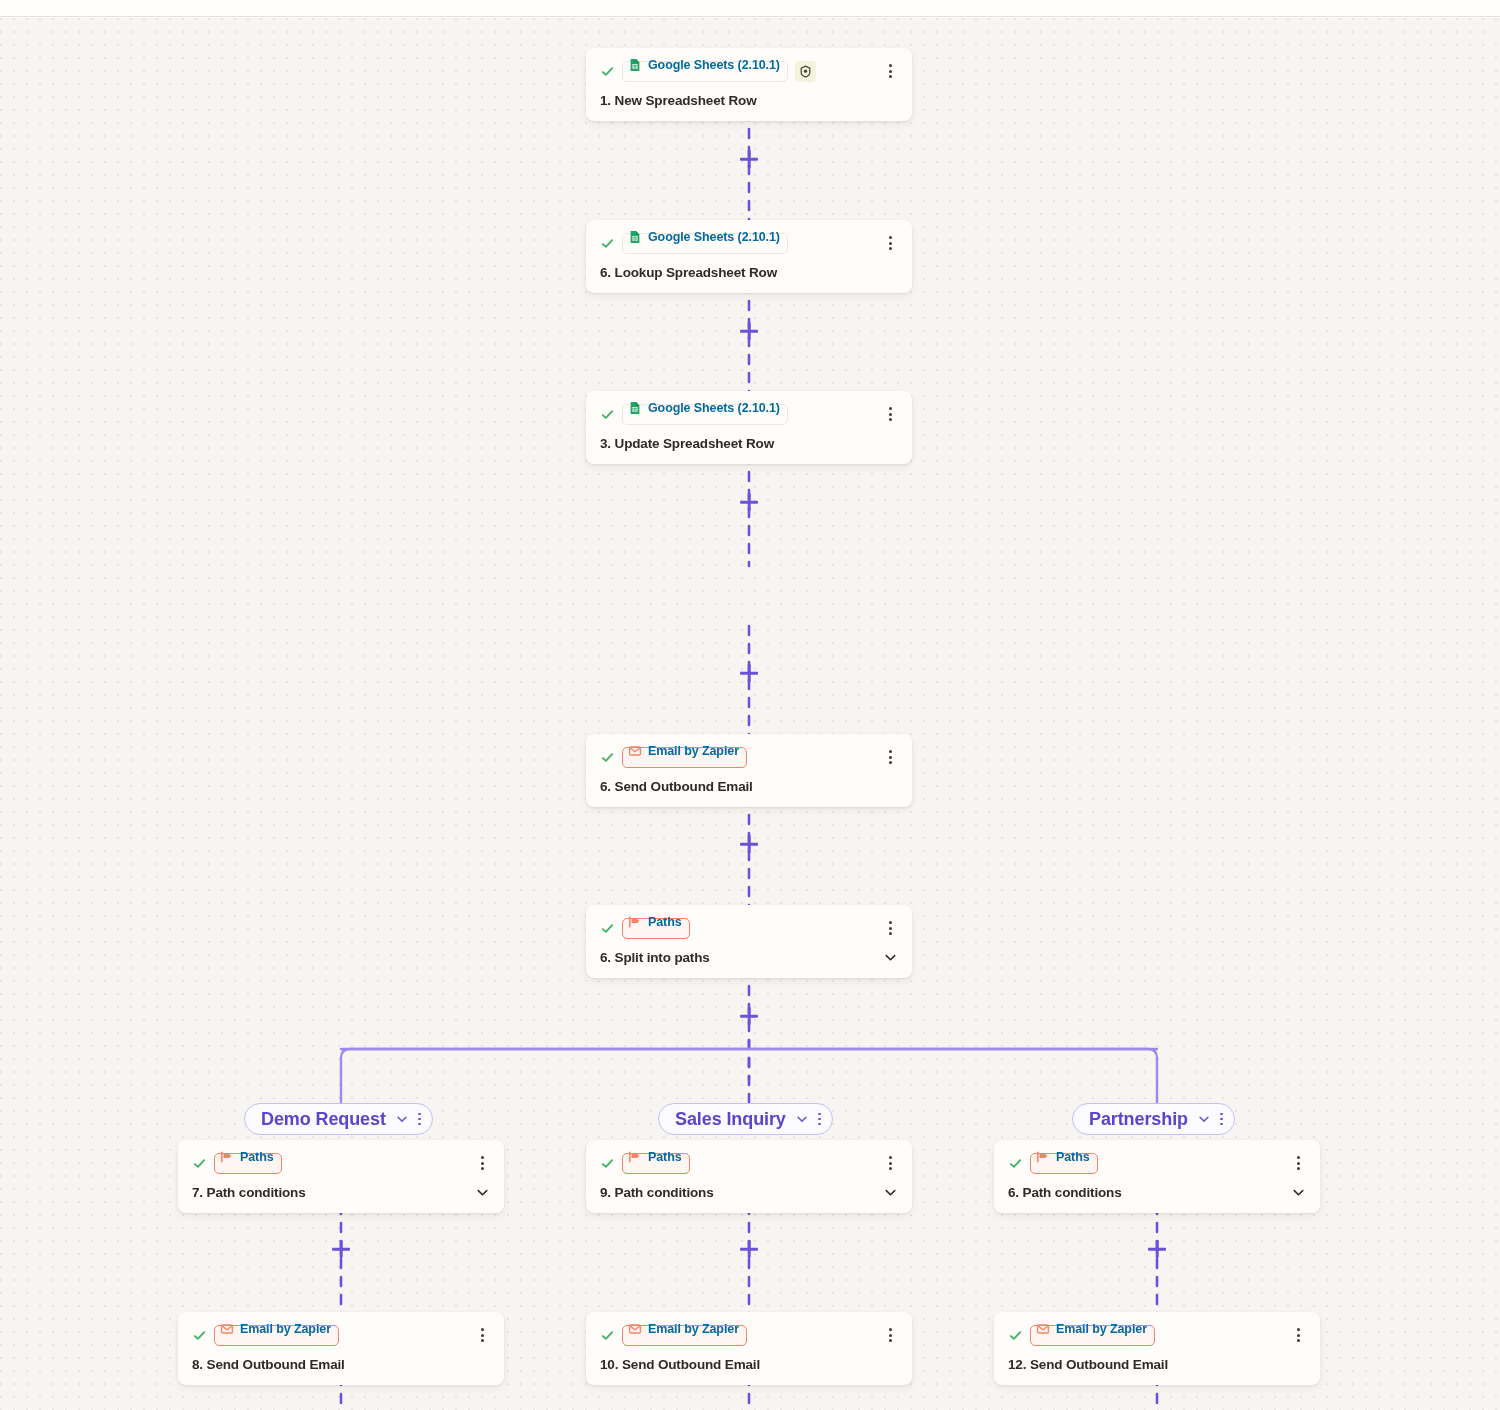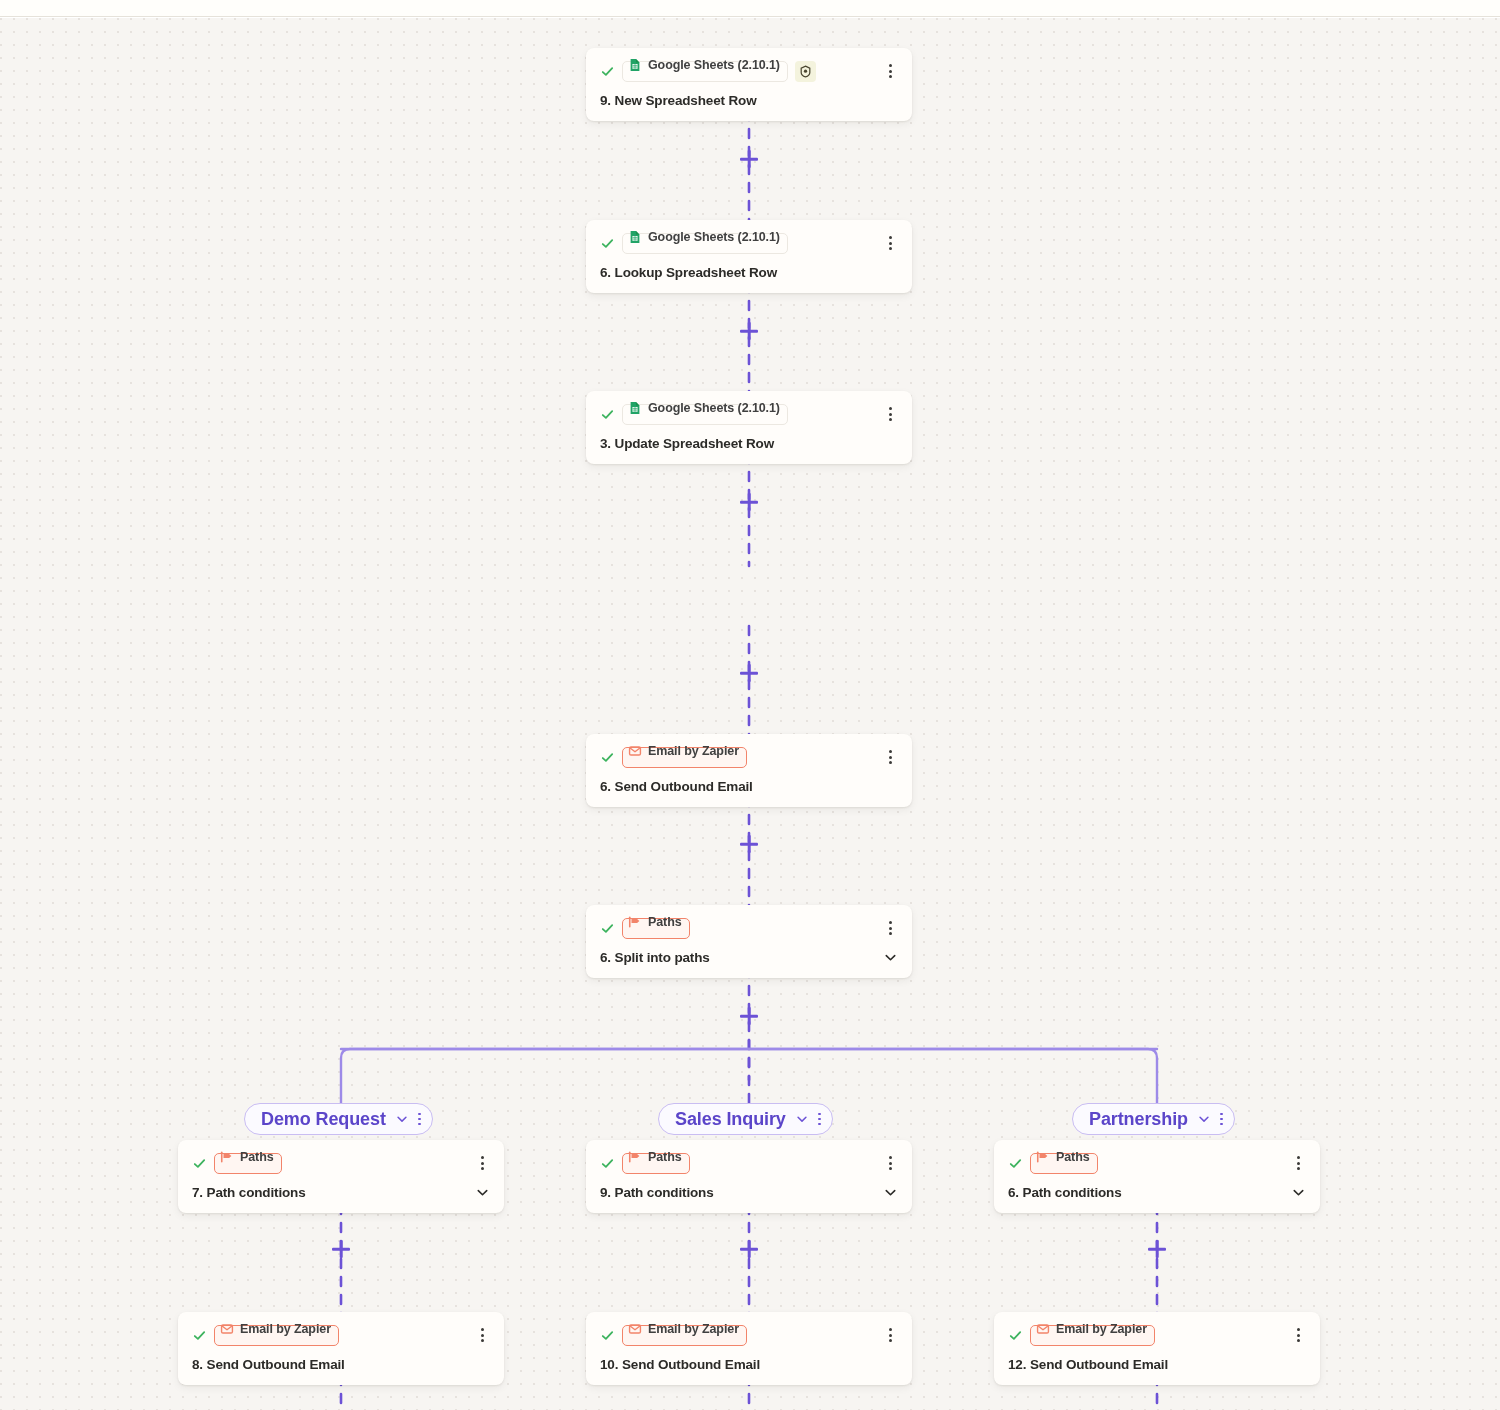--- a/index.html
+++ b/index.html
@@ -57,21 +57,21 @@
     display: flex; align-items: center; gap: 7px;
     height: 22px;
   }
   .check-icon { flex: 0 0 auto; display: block; }
 
   .app-chip {
     display: inline-flex; align-items: center; gap: 6px;
     height: 21px; padding: 0 7px 13px 5px;
     border-radius: 5px;
     font-size: 12.5px; font-weight: bold; letter-spacing: -.1px;
-    color: #404040;
+    color: #0369a1;
     white-space: nowrap;
   }
   .app-chip.plain { border: 1px solid #ece8e1; background: #fffdfa; }
   .app-chip.builtin { border: 1.4px solid #f2846a; background: #fff6f2; }
 
   .chip-glyph { width: 14px; height: 14px; display: block; flex: 0 0 auto; }
 
   .premium-badge {
     width: 21px; height: 21px; border-radius: 4px;
     background: #f4f3dd;
@@ -187,21 +187,21 @@
         </svg>
       </span>
       <span class="head-spacer"></span>
       <span class="kebab">
           <i></i>
           <i></i>
           <i></i>
         </span>
     </div>
     <div class="card-title">
-      <span class="t">9. New Spreadsheet Row</span>
+      <span class="t">1. New Spreadsheet Row</span>
     </div>
   </div>
 
   <div class="card" style="left:586px; top:202px; width:326px">
     <div class="card-head">
       <svg class="check-icon" width="15" height="15" viewBox="0 0 16 16">
         <path d="M3 8.6 L6.3 11.6 L13 4.4" fill="none" stroke="#3db35e" stroke-width="1.9" stroke-linecap="round" stroke-linejoin="round"></path>
       </svg>
       <span class="app-chip plain">
         <svg class="chip-glyph" viewBox="0 0 16 16">

